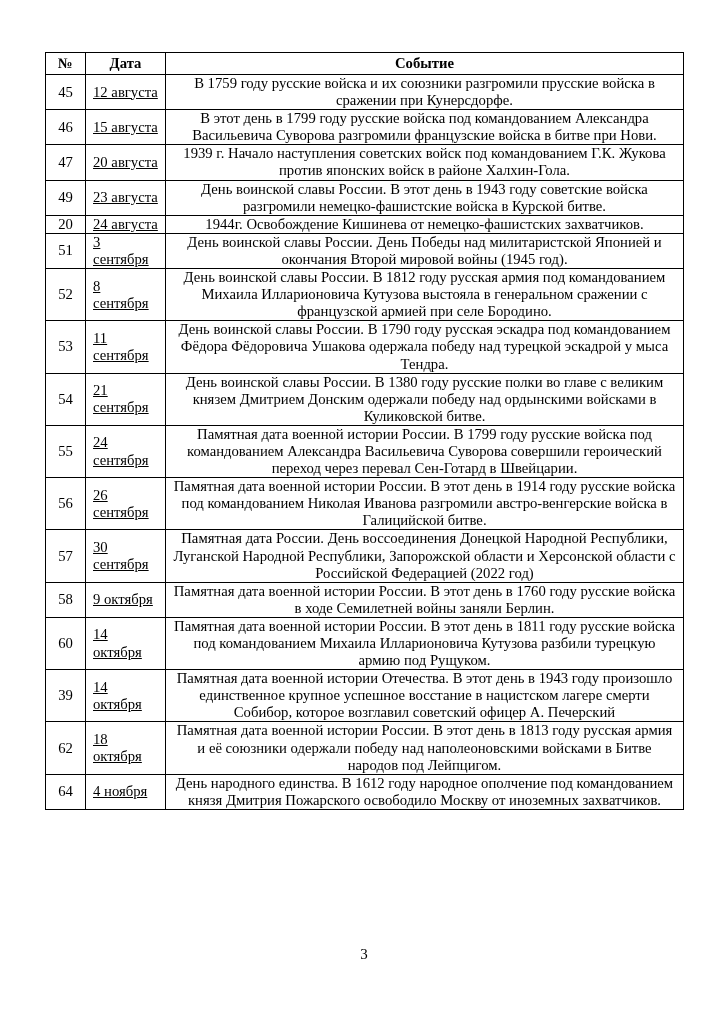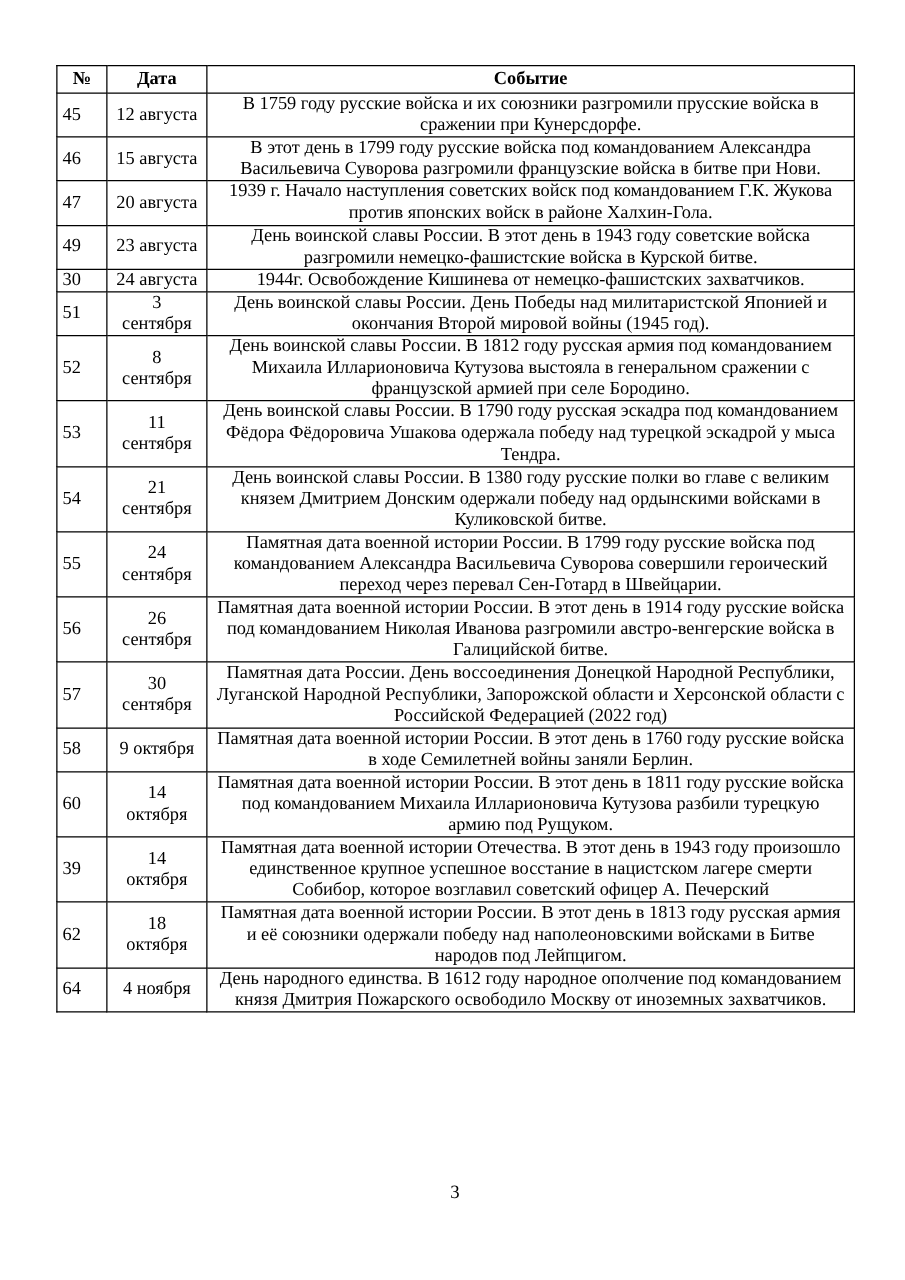--- a/index.html
+++ b/index.html
@@ -37,25 +37,27 @@
     vertical-align: middle;
     word-wrap: break-word;
   }
   table.events th {
     font-weight: bold;
     text-align: center;
     height: 21px;
     padding: 0 4px;
   }
   td.c-num {
+    text-align: center;
     padding: 0 4px;
   }
   td.c-date {
-    text-align: center;
+    text-align: left;
     padding: 0 7px;
+    text-decoration: underline;
   }
   td.c-event {
     text-align: center;
     padding: 0 7px;
     vertical-align: middle;
   }
   .page-number {
     position: absolute;
     left: 45px;
     width: 638px;
@@ -103,21 +105,21 @@
   </tr>
 
 
   <tr>
     <td class="c-num">49</td>
     <td class="c-date">23 августа</td>
     <td class="c-event">День воинской славы России. В этот день в 1943 году советские войска разгромили немецко-фашистские войска в Курской битве.</td>
   </tr>
 
   <tr>
-    <td class="c-num">30</td>
+    <td class="c-num">20</td>
     <td class="c-date">24 августа</td>
     <td class="c-event">1944г. Освобождение Кишинева от немецко-фашистских захватчиков.</td>
   </tr>
 
   <tr>
     <td class="c-num">51</td>
     <td class="c-date">3 сентября</td>
     <td class="c-event">День воинской славы России. День Победы над милитаристской Японией и окончания Второй мировой войны (1945 год).</td>
   </tr>
 

